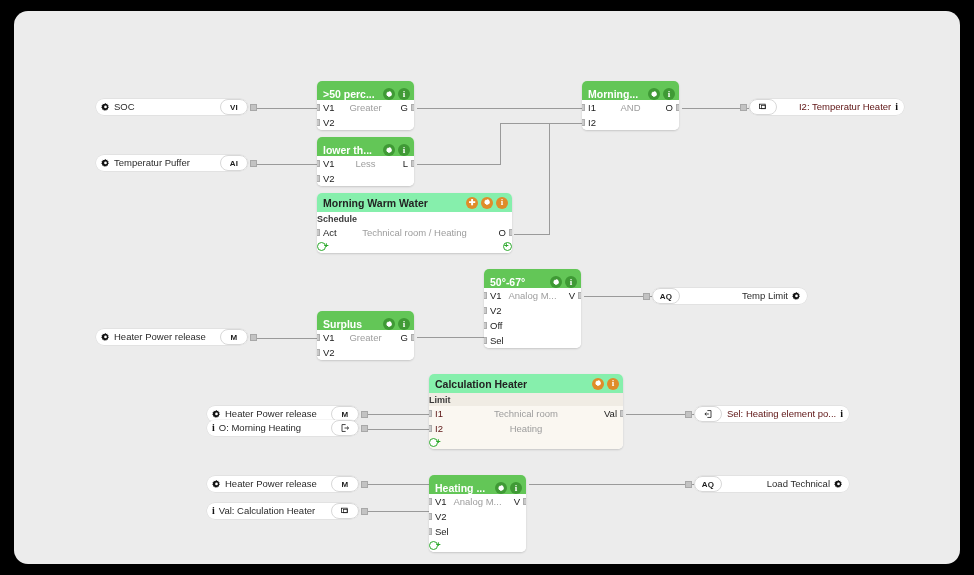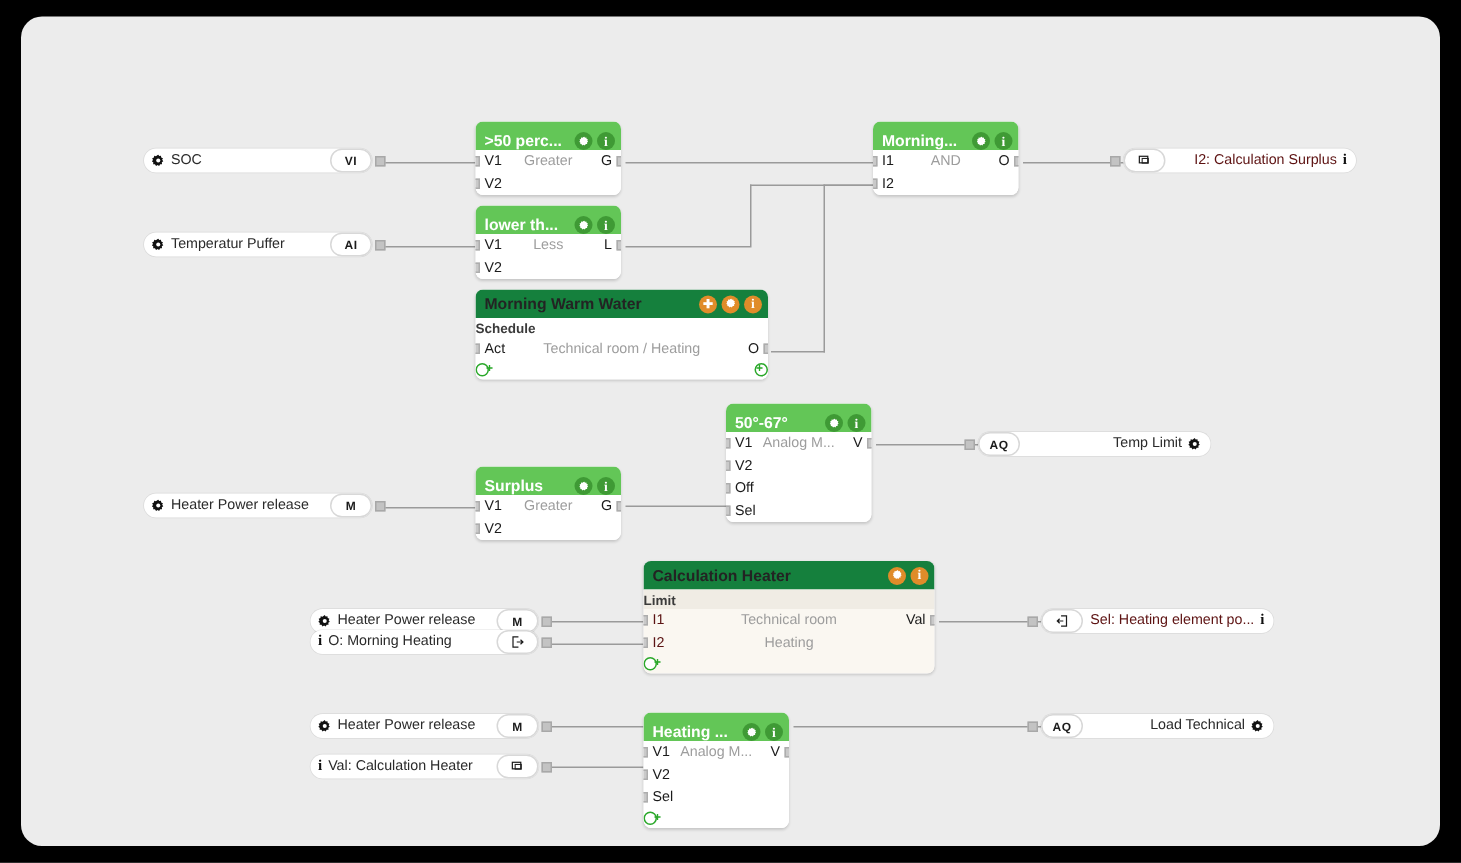--- a/index.html
+++ b/index.html
@@ -91,21 +91,21 @@
     display: flex;
     align-items: center;
     padding: 0 4px 0 6px;
     color: #ffffff;
     font-size: 10.5px;
     font-weight: bold;
     white-space: nowrap;
   }
   .node.green .hdr { background: #63c657; align-items: flex-end; }
   .node.orange .hdr { background: #f5a council; }
-  .node.orange .hdr { background: #15803d; color: #232323; }
+  .node.orange .hdr { background: #86efac; color: #232323; }
   .node .hdr .title { flex: 1 1 auto; overflow: hidden; }
   .node .hdr .hicons { display: flex; gap: 3px; align-items: center; flex: 0 0 auto; }
   .hbtn {
     width: 12px; height: 12px; border-radius: 50%;
     display: flex; align-items: center; justify-content: center;
     font-size: 8px; line-height: 1; color: #ffffff;
   }
   .node.green .hbtn { background: #3f9a35; }
   .node.orange .hbtn { background: #e08c2a; color: #fff; }
   .hbtn.info { font-family: "Liberation Serif", serif; font-weight: bold; font-size: 9px; }
@@ -514,21 +514,21 @@
           <span class="ptext">Val: Calculation Heater</span>
           <span class="badge">
             <svg width="10" height="10" viewBox="0 0 16 16">
               <rect x="2.5" y="3.5" width="9" height="7" fill="none" stroke="#1c1c1c" stroke-width="1.3"></rect>
               <rect x="5.5" y="5.8" width="6.5" height="5" fill="none" stroke="#1c1c1c" stroke-width="1.1"></rect>
             </svg>
           </span>
         </div>
         <span class="stub" style="left: 726px; top: 93px;"></span>
         <div class="pill right-dst" style="left: 735px; top: 88px; width: 155px;">
-          <span class="ptext maroon">I2: Calculation Surplus</span>
+          <span class="ptext maroon">I2: Temperatur Heater</span>
           <span class="ico">
             <span class="i-glyph">i</span>
           </span>
           <span class="badge">
             <svg width="10" height="10" viewBox="0 0 16 16">
               <rect x="2.5" y="3.5" width="9" height="7" fill="none" stroke="#1c1c1c" stroke-width="1.3"></rect>
               <rect x="5.5" y="5.8" width="6.5" height="5" fill="none" stroke="#1c1c1c" stroke-width="1.1"></rect>
             </svg>
           </span>
         </div>

